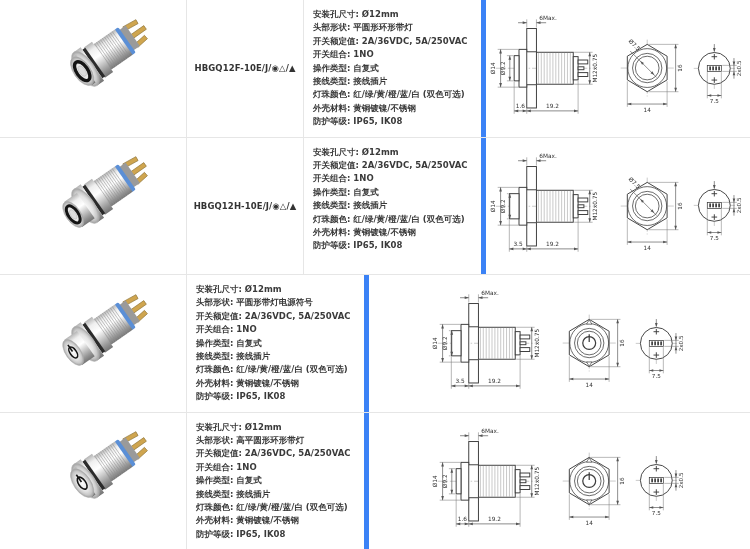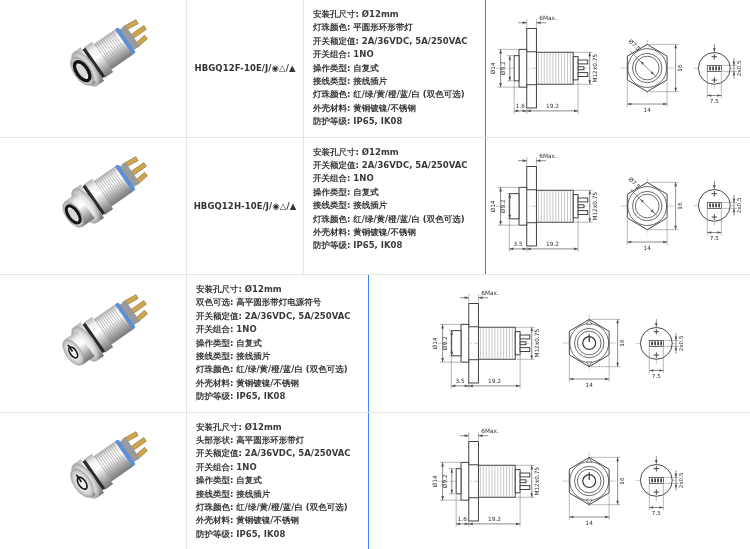--- a/index.html
+++ b/index.html
@@ -5,21 +5,21 @@
   *{margin:0;padding:0;box-sizing:border-box}
   html,body{width:750px;height:549px;background:#fff;overflow:hidden}
   body{font-family:"DejaVu Sans","Liberation Sans",sans-serif;color:#333}
   .table{width:750px;height:549px;display:flex;flex-direction:column}
   .row{flex:1 1 0;display:flex;min-height:0}
   .row + .row{border-top:1px solid #e6e6e6}
   .cell{height:100%}
   .photo{width:187px;border-right:1px solid #e6e6e6;display:flex;align-items:center;justify-content:center;overflow:hidden}
   .model{width:117px;border-right:1px solid #e6e6e6;display:flex;align-items:center;justify-content:center;text-align:left;padding:0 3px}
   .model-text{font-size:8.5px;font-weight:700;color:#333;letter-spacing:.1px}
-  .specs{width:182px;border-right:1px solid #3b82f6;padding:8px 2px 0 9px;overflow:hidden}
+  .specs{width:182px;border-right:5px solid #3b82f6;padding:8px 2px 0 9px;overflow:hidden}
   .spec-line{font-size:8.5px;font-weight:600;color:#3a3a3a;line-height:13.4px;white-space:nowrap}
   .drawing{flex:1;display:flex;align-items:center;justify-content:center;gap:3px;overflow:hidden}
   svg{display:block}
   svg text{font-family:"DejaVu Sans","Liberation Sans",sans-serif}
   .t{font-size:6px;fill:#333}
   .d{stroke:#555;stroke-width:.7;fill:none}
   .e{stroke:#777;stroke-width:.55;fill:none}
   .o{stroke:#3c3c3c;stroke-width:1;fill:#fff}
   .c{stroke:#999;stroke-width:.55;stroke-dasharray:7 2 1.5 2;fill:none}
   .th{stroke:#8f8f8f;stroke-width:.5}
@@ -81,21 +81,21 @@
             <ellipse cx="-9" cy="0" rx="5.61" ry="10.89" fill="none" stroke="#141414" stroke-width="3.4"></ellipse>
             <ellipse cx="-9" cy="0" rx="3.06" ry="5.9399999999999995" fill="#dcdcdc" stroke="#b0b0b0" stroke-width=".5"></ellipse>
           </g>
         </svg>
     </div>
     <div class="cell model">
       <span class="model-text">HBGQ12F-10E/J/◉△/▲</span>
     </div>
     <div class="cell specs">
         <div class="spec-line">安装孔尺寸: Ø12mm</div>
-        <div class="spec-line">灯珠颜色: 平圆形环形带灯</div>
+        <div class="spec-line">头部形状: 平圆形环形带灯</div>
         <div class="spec-line">开关额定值: 2A/36VDC, 5A/250VAC</div>
         <div class="spec-line">开关组合: 1NO</div>
         <div class="spec-line">操作类型: 自复式</div>
         <div class="spec-line">接线类型: 接线插片</div>
         <div class="spec-line">灯珠颜色: 红/绿/黄/橙/蓝/白 (双色可选)</div>
         <div class="spec-line">外壳材料: 黄铜镀镍/不锈钢</div>
         <div class="spec-line">防护等级: IP65, IK08</div>
       </div>
     <div class="cell drawing">
         <svg viewBox="0 0 128 112" width="124">
@@ -401,21 +401,21 @@
             <ellipse cx="-5" cy="0" rx="9" ry="20.5" fill="url(#gFace)" stroke="#b5b5b5" stroke-width=".5"></ellipse>
             <rect x="-20" y="-15.5" width="15.5" height="31" fill="url(#gMetal)"></rect>
             <ellipse cx="-20" cy="0" rx="7.5" ry="15" fill="url(#gFace)" stroke="#adadad" stroke-width=".5"></ellipse>
             <ellipse cx="-20" cy="0" rx="3.15" ry="6.3" fill="none" stroke="#141414" stroke-width="1.6"></ellipse>
             <line x1="-20" y1="-9.3" x2="-20" y2="-1.2" stroke="#141414" stroke-width="1.6"></line>
           </g>
         </svg>
     </div>
     <div class="cell specs">
         <div class="spec-line">安装孔尺寸: Ø12mm</div>
-        <div class="spec-line">双色可选: 高平圆形带灯电源符号</div>
+        <div class="spec-line">头部形状: 平圆形带灯电源符号</div>
         <div class="spec-line">开关额定值: 2A/36VDC, 5A/250VAC</div>
         <div class="spec-line">开关组合: 1NO</div>
         <div class="spec-line">操作类型: 自复式</div>
         <div class="spec-line">接线类型: 接线插片</div>
         <div class="spec-line">灯珠颜色: 红/绿/黄/橙/蓝/白 (双色可选)</div>
         <div class="spec-line">外壳材料: 黄铜镀镍/不锈钢</div>
         <div class="spec-line">防护等级: IP65, IK08</div>
       </div>
     <div class="cell drawing">
         <svg viewBox="0 0 128 112" width="124">

